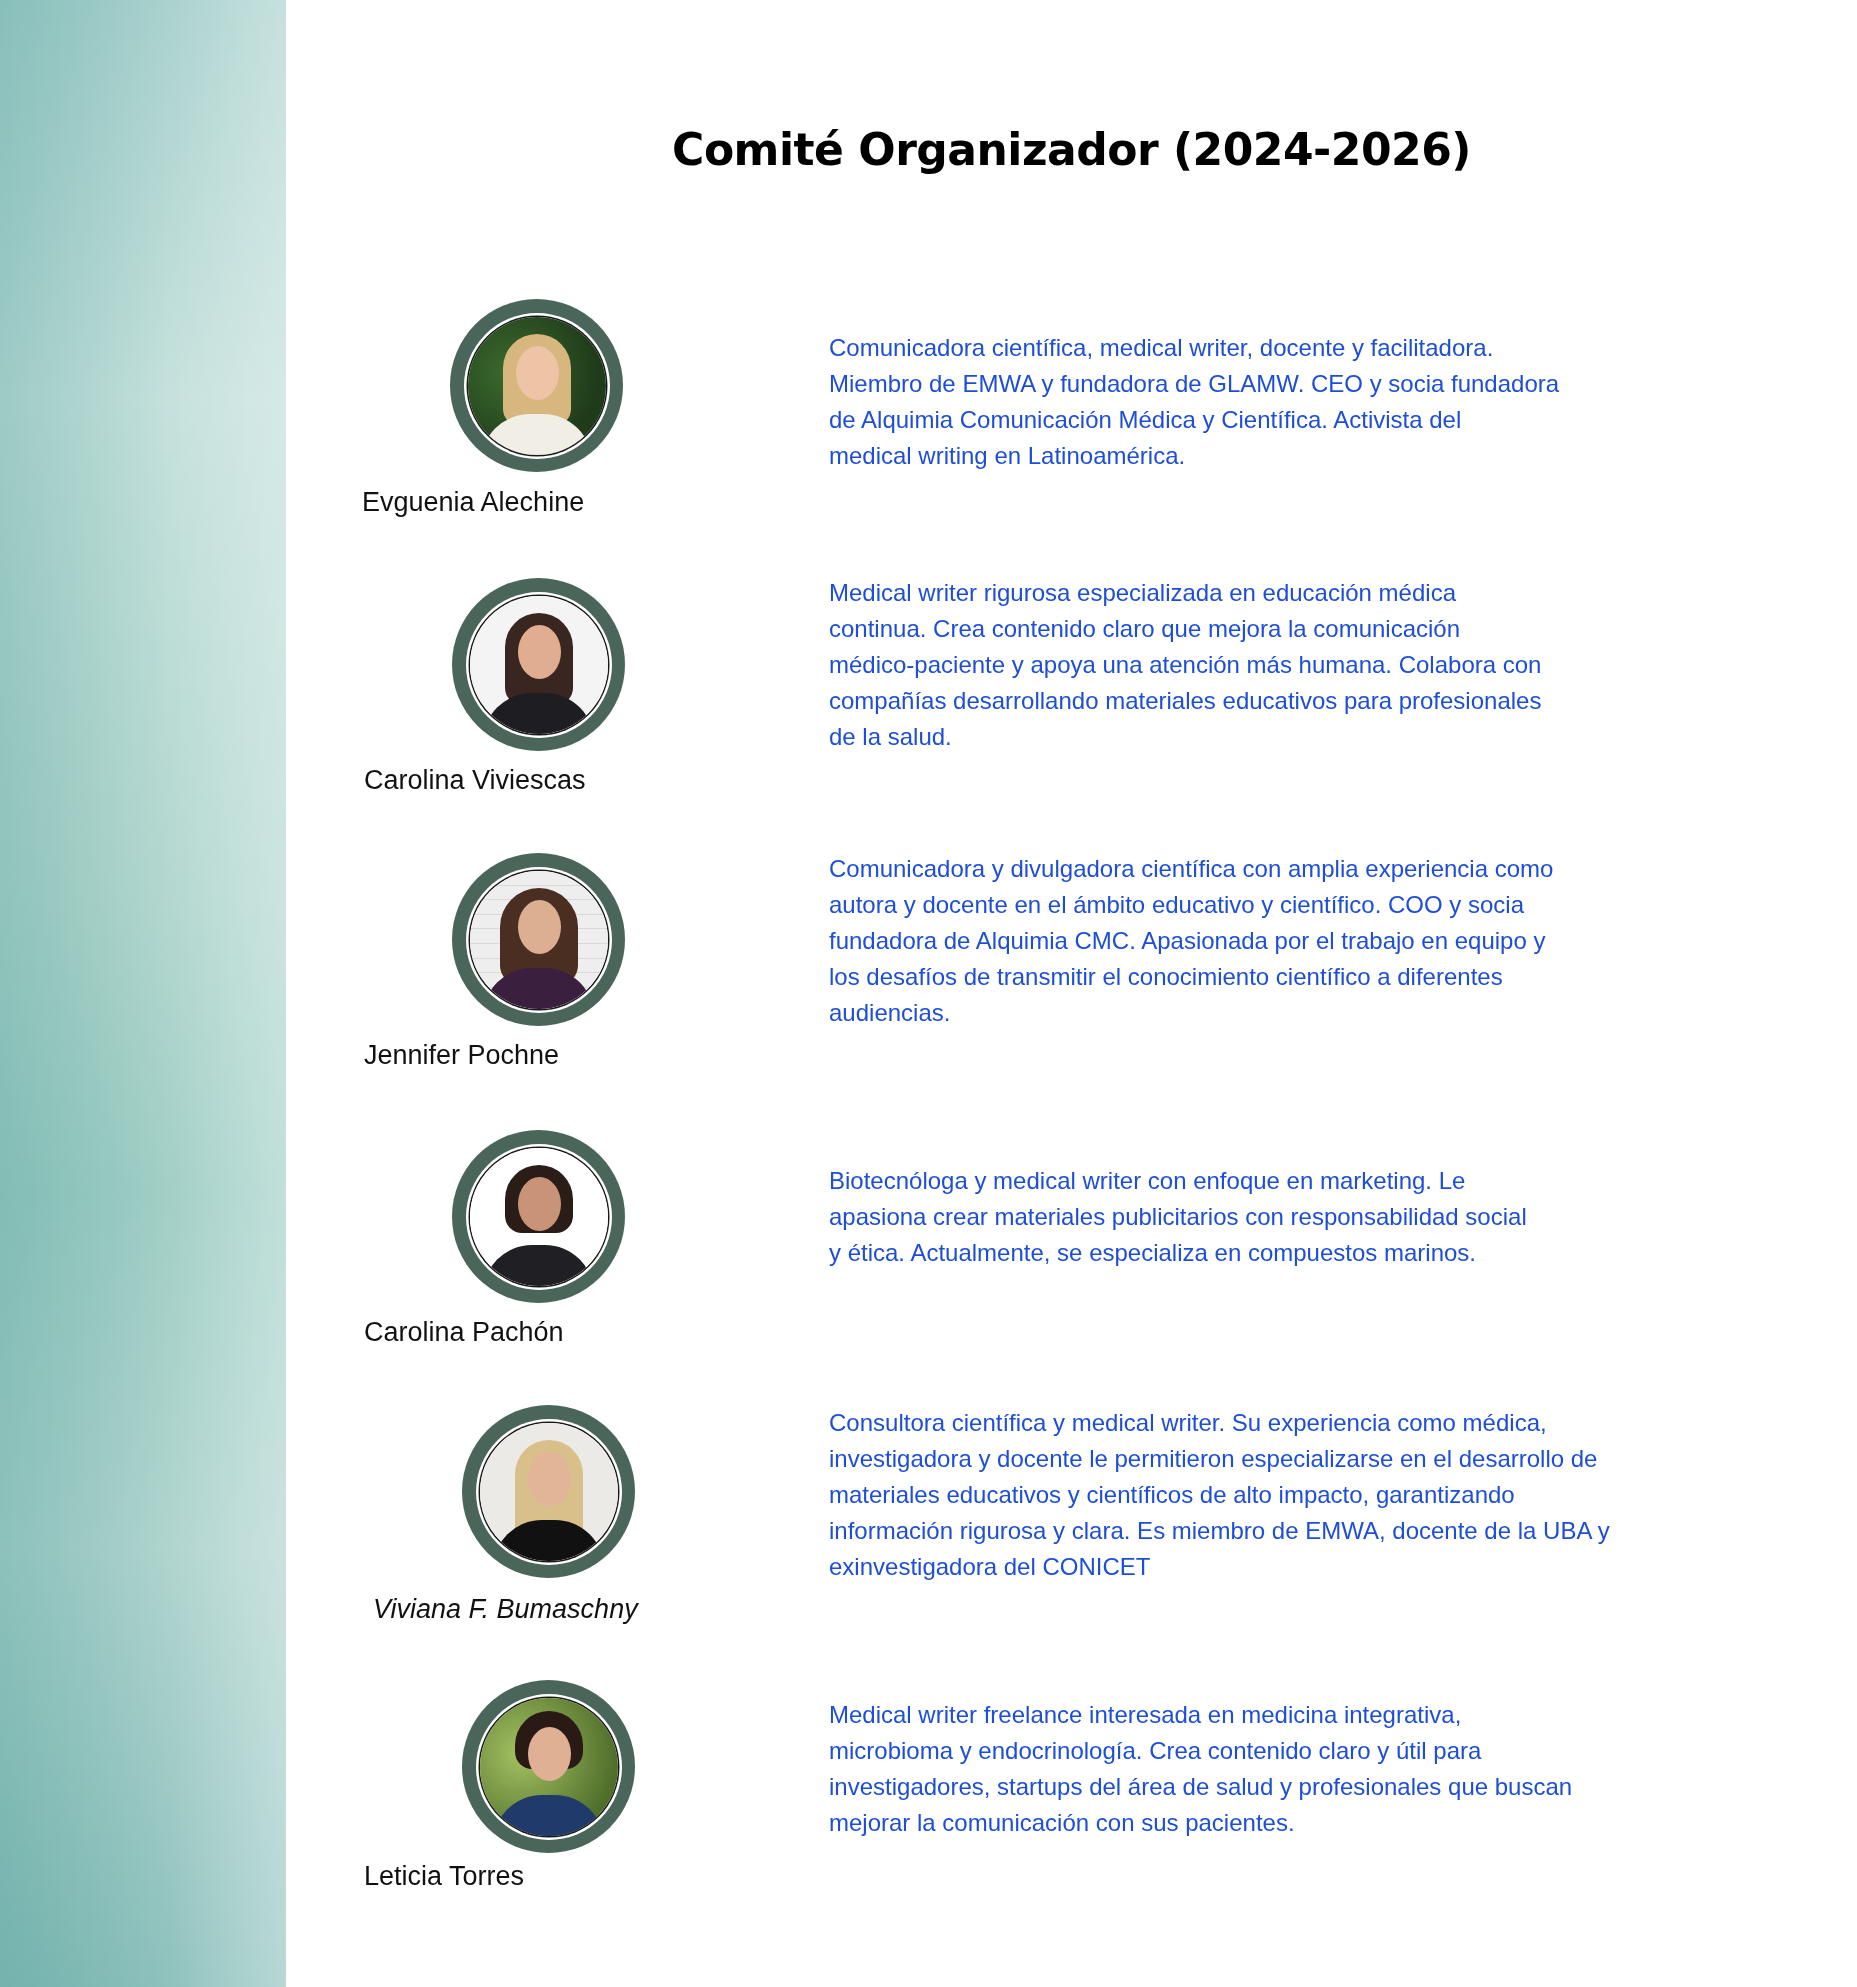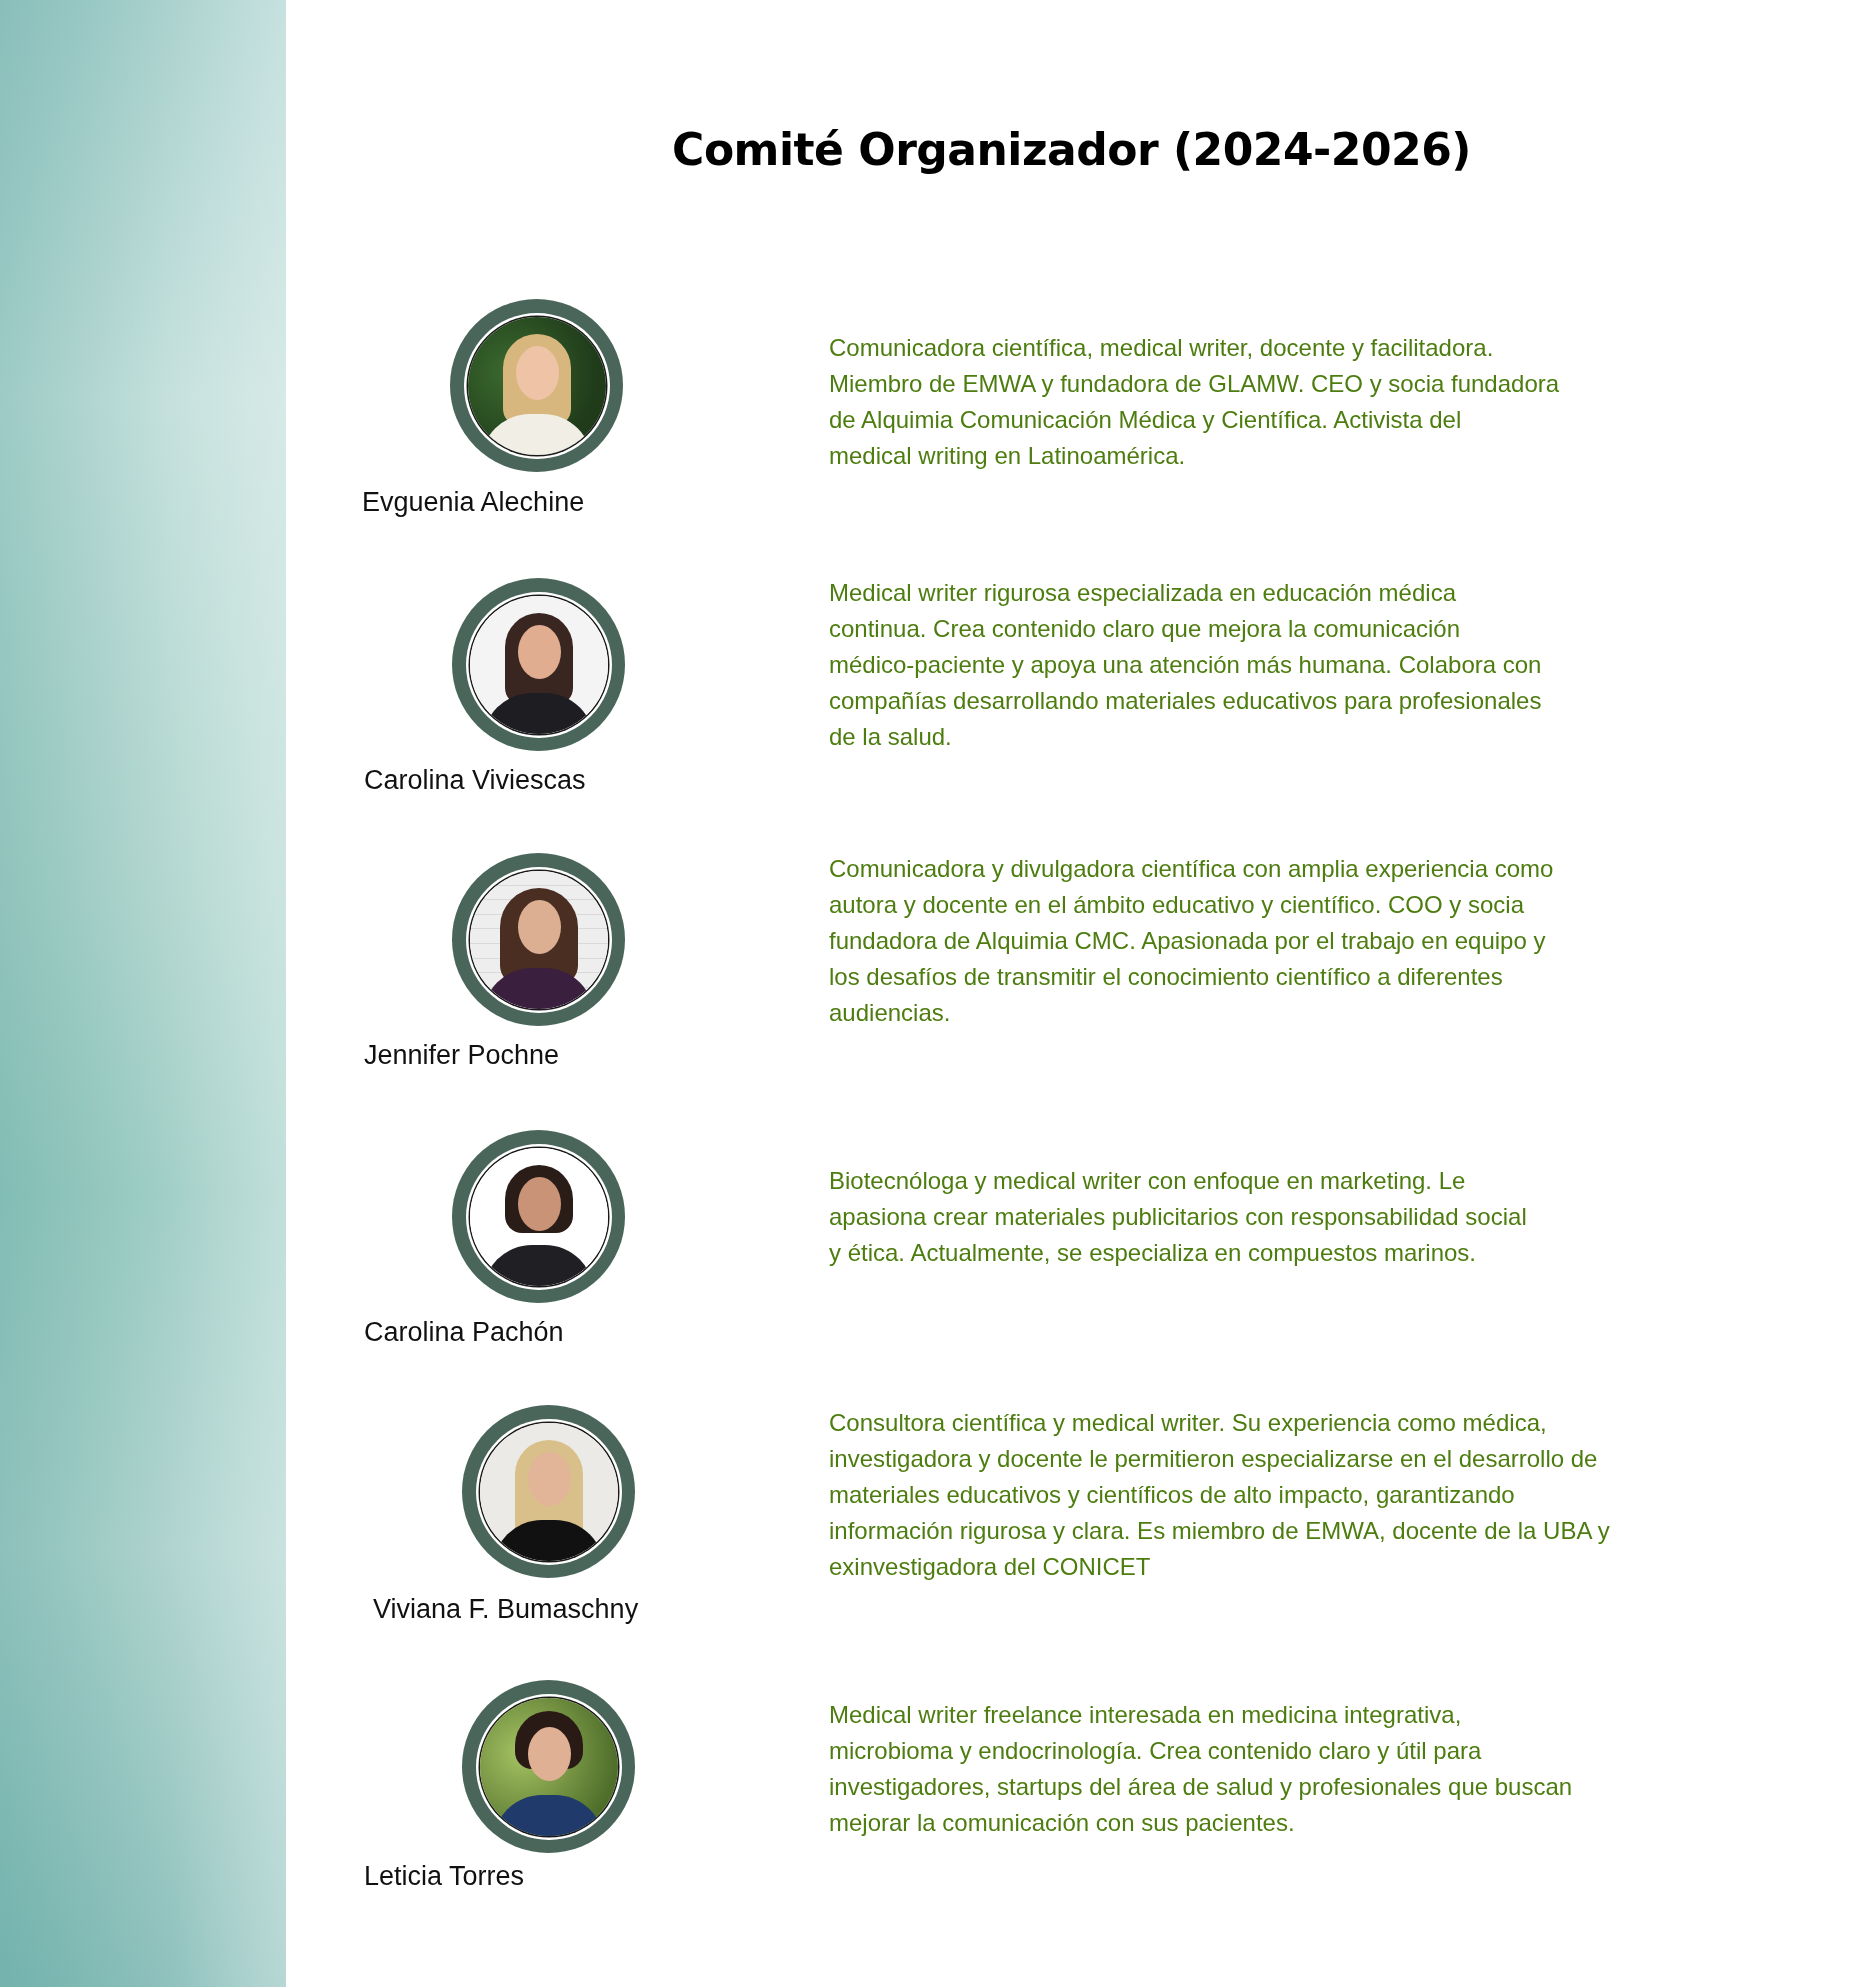--- a/index.html
+++ b/index.html
@@ -103,21 +103,21 @@
       font-size: 27px;
       color: #111111;
       white-space: nowrap;
     }
     .member-bio {
       position: absolute;
       left: 543px;
       width: 951px;
       font-size: 24px;
       line-height: 36px;
-      color: #4d7c0f;
+      color: #1d4ed8;
       white-space: pre-line;
     }
   </style>
 </head>
 <body>
 
 <div class="page">
 
   <div class="sidebar"></div>
 
@@ -200,21 +200,21 @@
     <div class="avatar-ring" style="left:176px; top:1405px;">
       <div class="avatar-gap">
         <div class="avatar-photo">
           <div class="photo-bg" style="background:#eceae6;"></div>
           <div class="photo-hair" style="background:#d9c08a; height:107px;"></div>
           <div class="photo-face" style="background:#e2b599;"></div>
           <div class="photo-body" style="background:#111111;"></div>
         </div>
       </div>
     </div>
-    <div class="member-name" style="left:87px; top:1594px;">Viviana F. Bumaschny</div>
+    <div class="member-name" style="left:87px; top:1594px;font-style:italic;">Viviana F. Bumaschny</div>
     <div class="member-bio" style="top:1405px;">Consultora científica y medical writer. Su experiencia como médica,
 investigadora y docente le permitieron especializarse en el desarrollo de
 materiales educativos y científicos de alto impacto, garantizando
 información rigurosa y clara. Es miembro de EMWA, docente de la UBA y
 exinvestigadora del CONICET</div>
   </div>
 
   <div class="member" style="top:0;">
     <div class="avatar-ring" style="left:176px; top:1680px;">
       <div class="avatar-gap">

